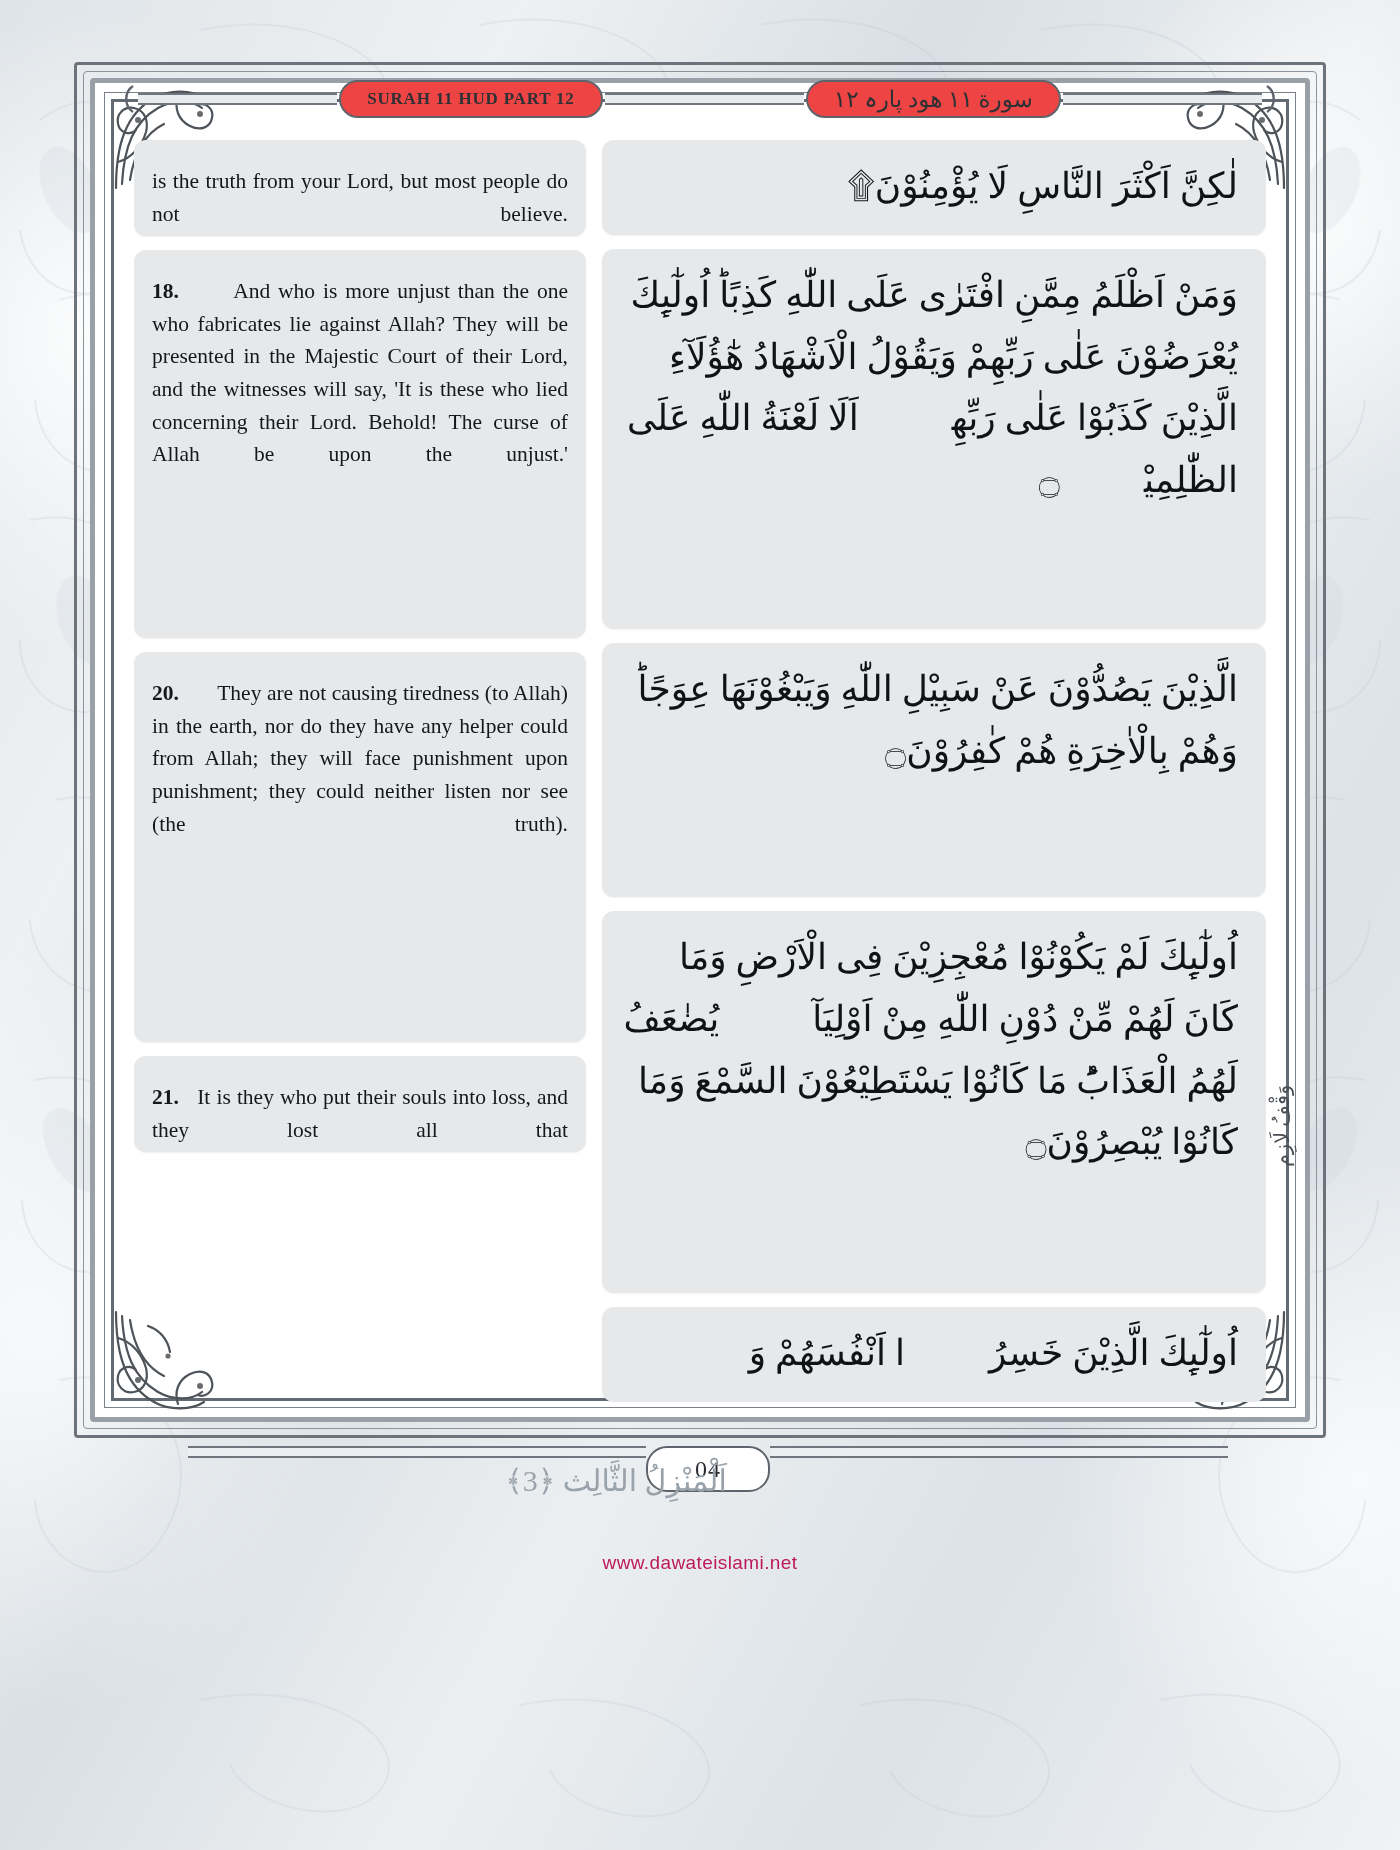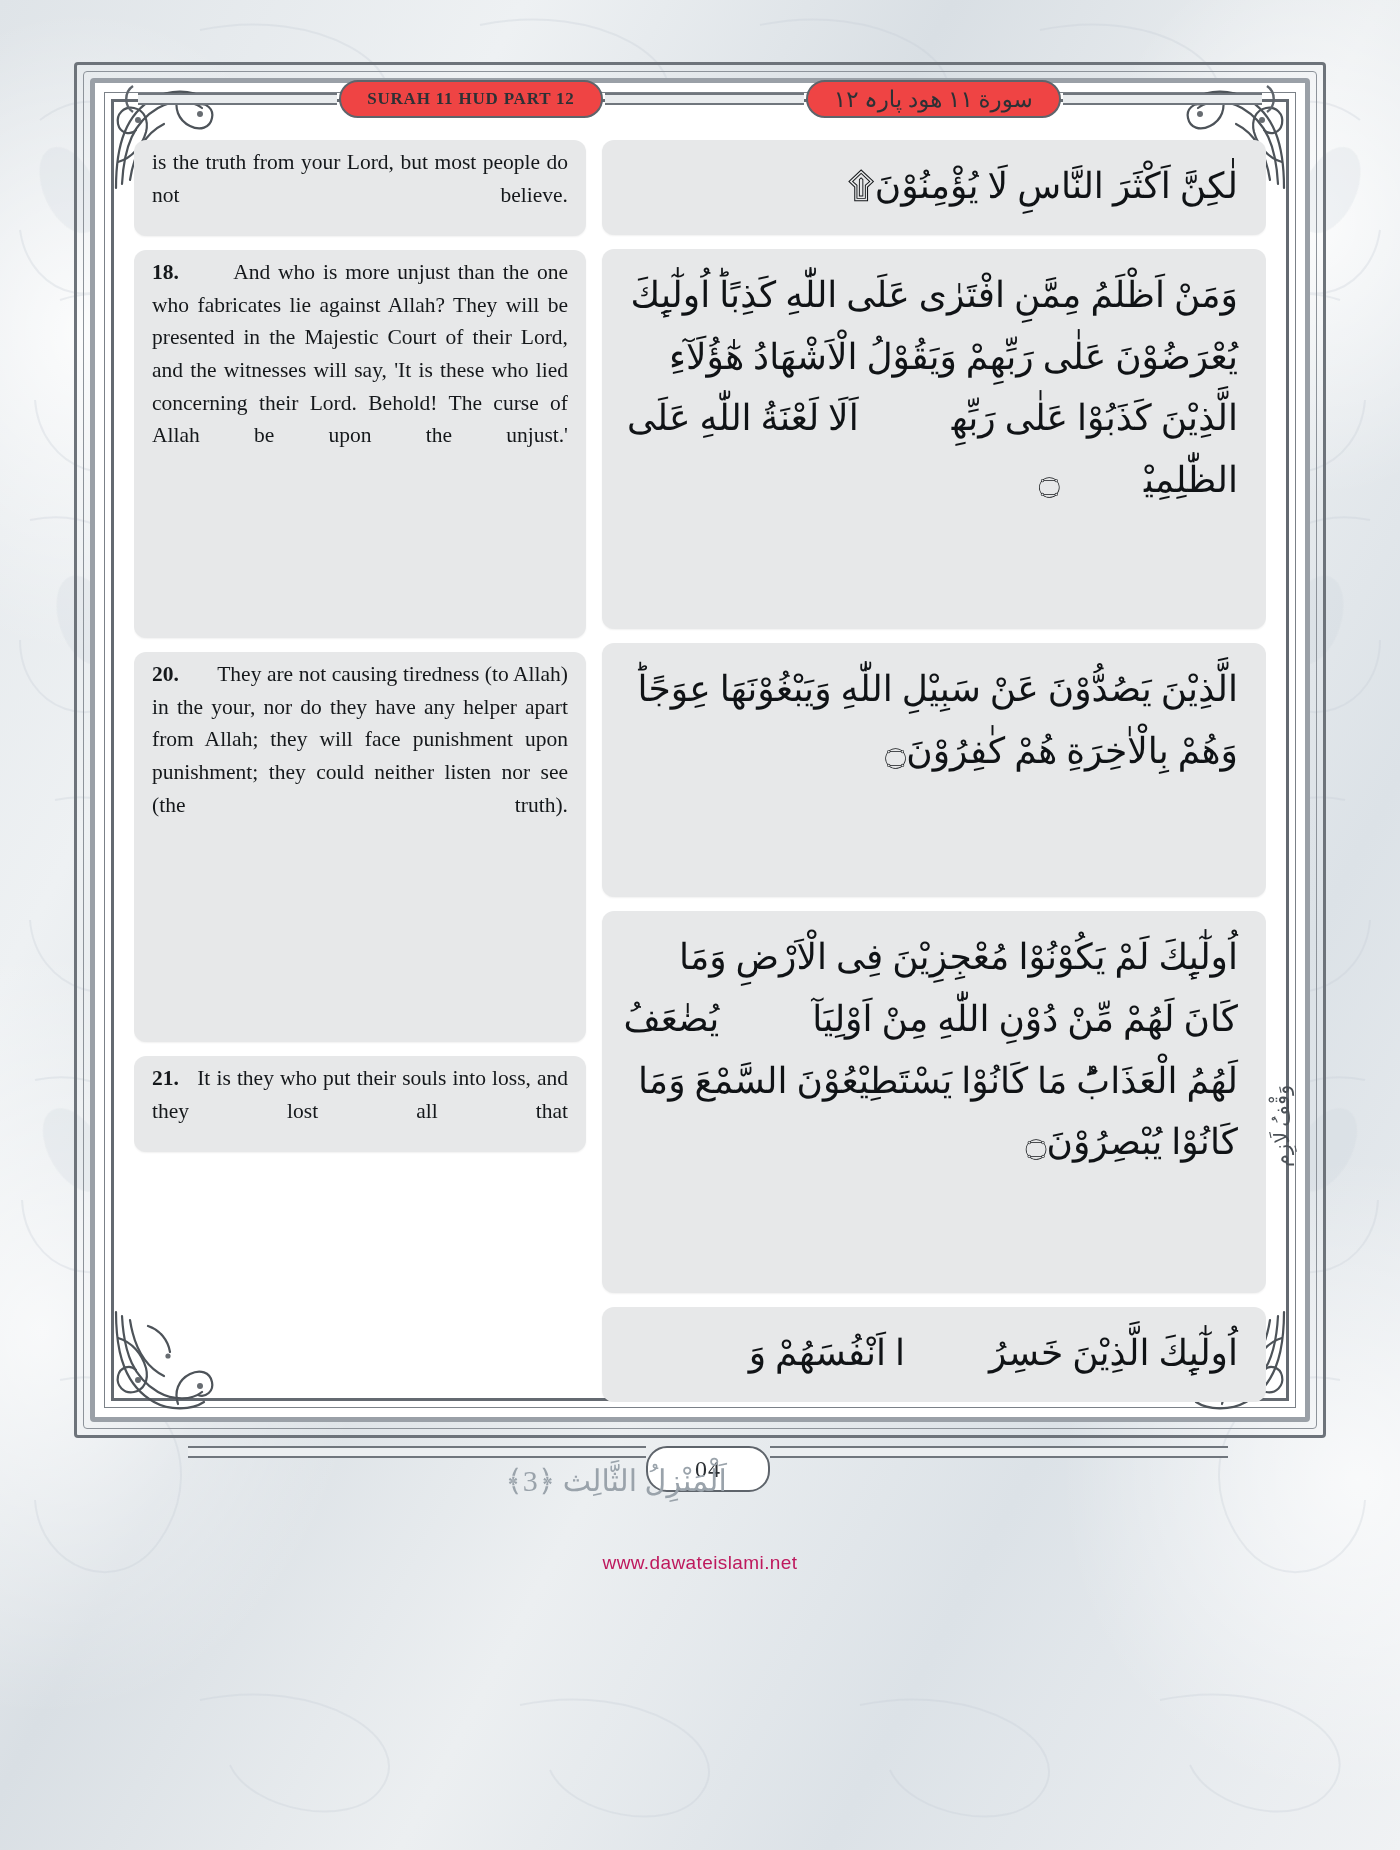--- a/index.html
+++ b/index.html
@@ -148,21 +148,21 @@
     gap: 16px;
     overflow: hidden;
   }
   .col-en { width: 452px; flex: 0 0 452px; display: flex; flex-direction: column; gap: 14px; }
   .col-ar { width: 452px; flex: 1 1 auto; display: flex; flex-direction: column; gap: 14px; }
 
   .vblock {
     background: #e7e8e9;
     border-radius: 12px;
     box-sizing: border-box;
-    padding: 6px 18px 10px 18px;
+    padding: 25px 18px 10px 18px;
     box-shadow: 0 1px 2px rgba(0,0,0,0.06);
   }
   .vblock.en {
     font-family: "Liberation Serif", serif;
     font-size: 21.5px;
     line-height: 1.52;
     color: #15181b;
     text-align: justify;
     text-align-last: justify;
     hyphens: none;
@@ -392,21 +392,21 @@
         <span>is the truth from your Lord, but most people do not believe.</span>
       </div>
       <div class="vblock en h-b">
         <span class="vnum">18.</span>
         <span>&nbsp;&nbsp;&nbsp;&nbsp;&nbsp;</span>
         <span>And who is more unjust than the one who fabricates lie against Allah? They will be presented in the Majestic Court of their Lord, and the witnesses will say, 'It is these who lied concerning their Lord. Behold! The curse of Allah be upon the unjust.'</span>
       </div>
       <div class="vblock en h-d">
         <span class="vnum">20.</span>
         <span>&nbsp;&nbsp;&nbsp;&nbsp;&nbsp;</span>
-        <span>They are not causing tiredness (to Allah) in the your, nor do they have any helper apart from Allah; they will face punishment upon punishment; they could neither listen nor see (the truth).</span>
+        <span>They are not causing tiredness (to Allah) in the earth, nor do they have any helper could from Allah; they will face punishment upon punishment; they could neither listen nor see (the truth).</span>
       </div>
       <div class="vblock en h-e">
         <span class="vnum">21.</span>
         <span>&nbsp;</span>
         <span>It is they who put their souls into loss, and they lost all that</span>
       </div>
     </div>
 
     <div class="col-ar">
       <div class="vblock ar h-a">

